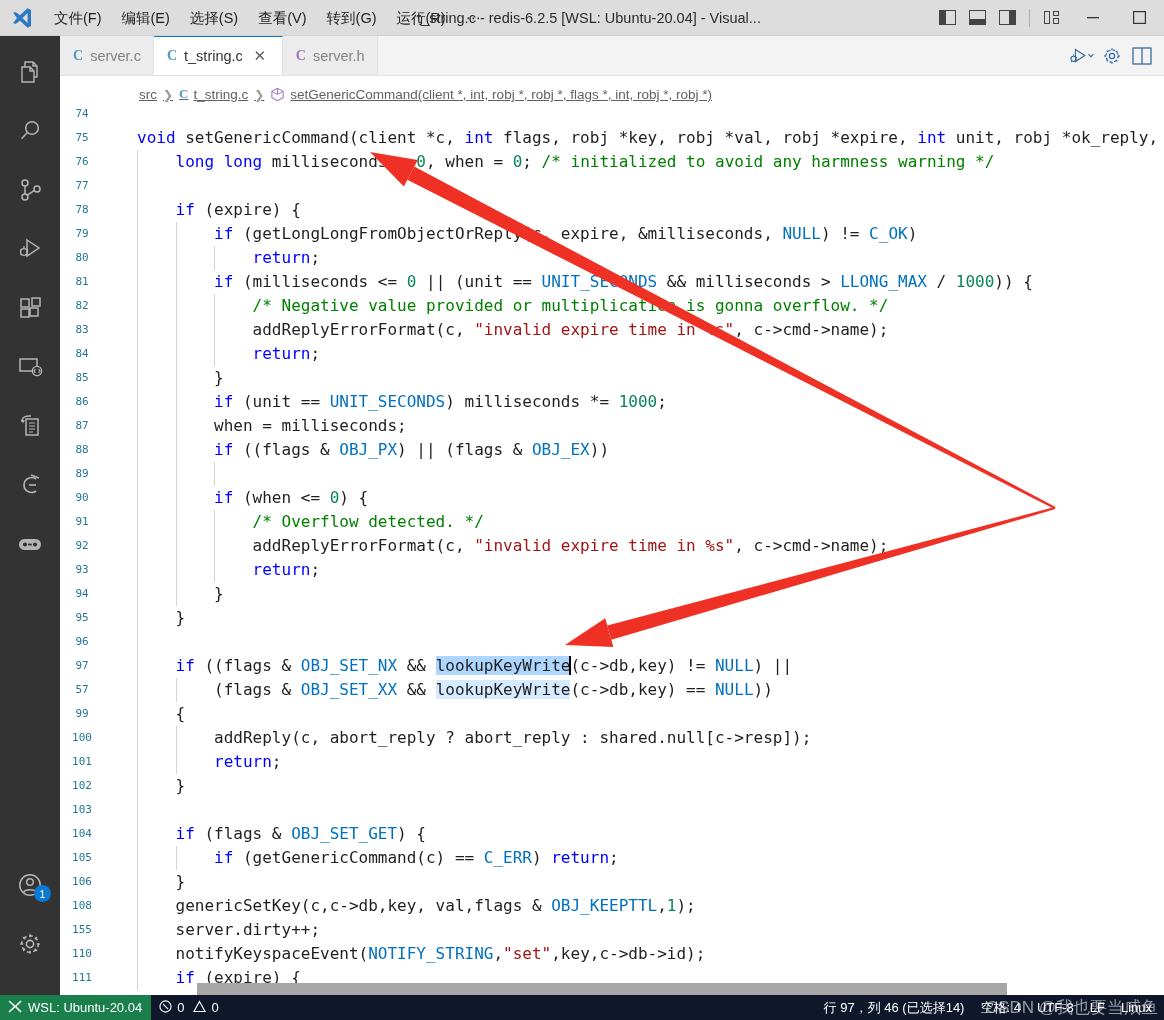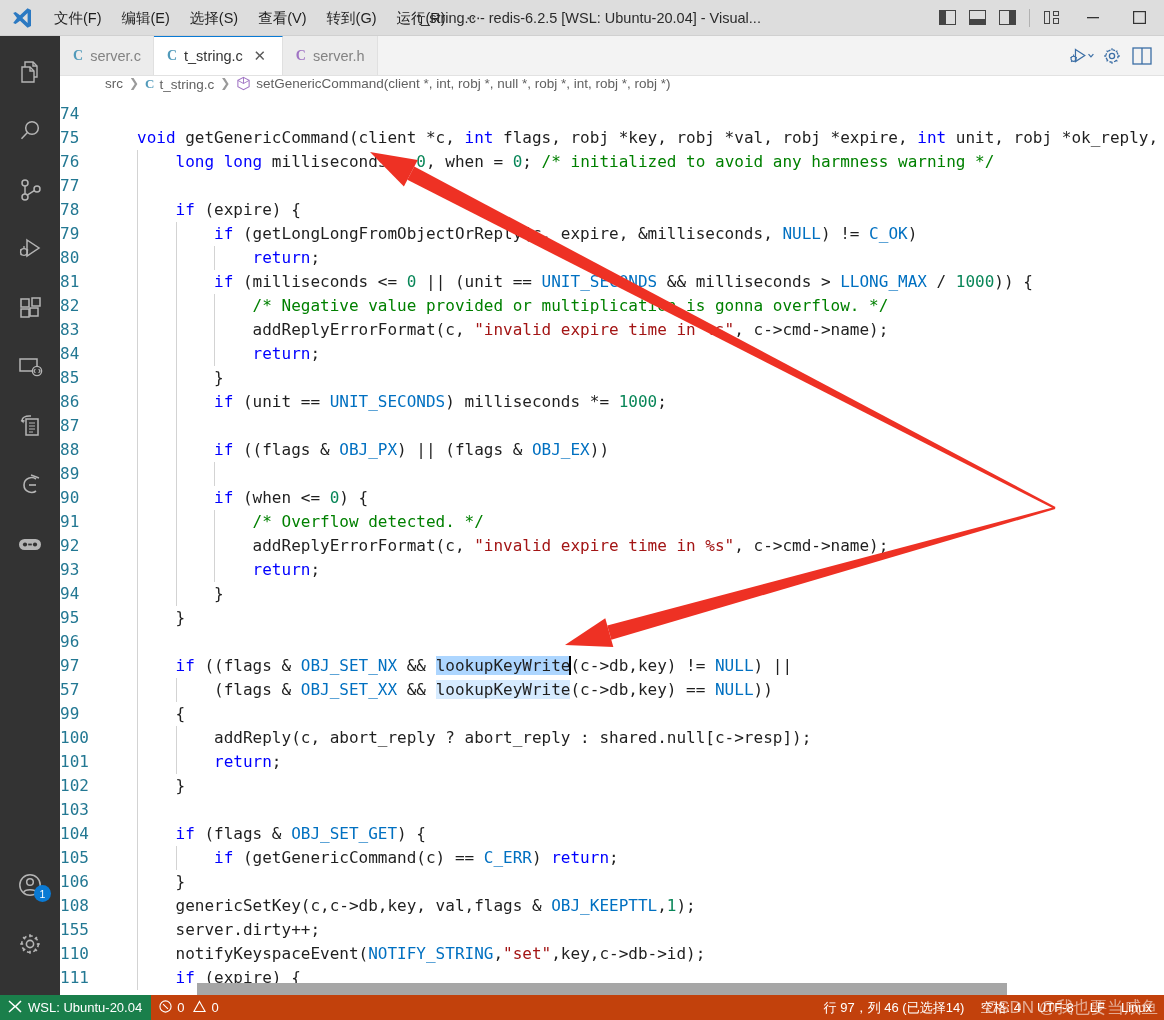--- a/index.html
+++ b/index.html
@@ -139,27 +139,28 @@
   }
   .tb-btn {
     width: 28px; height: 28px;
     display: flex; align-items: center; justify-content: center;
     cursor: default; position: relative;
   }
 
   
   .breadcrumb {
     height: 26px; min-height: 26px;
-    display: flex; align-items: flex-start;
-    padding-left: 45px;
+    display: flex; align-items: flex-end;
+    padding-left: 79px;
     font-size: 13.5px;
     color: #616161;
     background: #ffffff;
     white-space: nowrap;
     overflow: hidden;
+    text-decoration: underline;
   }
   .bc-item { display: flex; align-items: center; gap: 5px; cursor: default; }
   .bc-sep { margin: 0 6px; color: #9a9a9a; font-size: 12px; }
   .bc-icon { font-weight: bold; font-family: "Liberation Serif", serif; font-size: 13px; }
   .bc-icon.c-blue { color: #519aba; }
 
   
   .code-area {
     flex: 1; position: relative; min-height: 0;
     background: #ffffff;
@@ -172,24 +173,24 @@
     font-size: 16px;
     line-height: 24px;
   }
   .code-line {
     display: flex; align-items: flex-start;
     height: 24px;
     white-space: pre;
   }
   .ln {
     width: 66px; min-width: 66px;
-    text-align: left;
+    text-align: center;
     padding-right: 22px;
     color: #237893;
-    font-size: 16px;
+    font-size: 11px;
     user-select: none;
     font-family: "DejaVu Sans Mono", monospace;
   }
   .lc {
     position: relative;
     padding-left: 11px;
     color: #1f1f1f;
     flex: 1;
   }
   
@@ -233,21 +234,21 @@
     position: absolute;
     left: 0; top: 0;
     width: 1164px; height: 1020px;
     pointer-events: none;
     z-index: 50;
   }
 
   
   .statusbar {
     height: 25px; min-height: 25px;
-    background: #c2410c;
+    background: #0f172a;
     display: flex; align-items: center;
     color: #ffffff;
     font-size: 13px;
     position: relative;
   }
   .sb-remote {
     background: #1a7f4b;
     height: 25px;
     display: flex; align-items: center; gap: 6px;
     padding: 0 9px 0 8px;
@@ -488,40 +489,40 @@
           <span>t_string.c</span>
         </span>
         <span class="bc-sep">❯</span>
         <span class="bc-item">
           <span>
             <svg width="15" height="15" viewBox="0 0 16 16" style="vertical-align:-3px">
               <path d="M8 1.5 L14 4.7 V11.3 L8 14.5 L2 11.3 V4.7 Z" fill="none" stroke="#a074c4" stroke-width="1.1"></path>
               <path d="M8 1.5 V8 M8 8 L2 4.7 M8 8 L14 4.7" fill="none" stroke="#a074c4" stroke-width="1"></path>
             </svg>
           </span>
-          <span>setGenericCommand(client *, int, robj *, null *, robj *, int, robj *, robj *)</span>
+          <span>setGenericCommand(client *, int, robj *, robj *, flags *, int, robj *, robj *)</span>
         </span>
       </div>
 
       <div class="code-area">
         <div class="code-scroll" id="code-scroll">
             <div class="code-line"><div class="ln">74</div><div class="lc"></div></div>
-            <div class="code-line"><div class="ln">75</div><div class="lc"><span class="kw">void</span><span> getGenericCommand(client *c, </span><span class="kw">int</span><span> flags, robj *key, robj *val, robj *expire, </span><span class="kw">int</span><span> unit, robj *ok_reply,</span></div></div>
+            <div class="code-line"><div class="ln">75</div><div class="lc"><span class="kw">void</span><span> setGenericCommand(client *c, </span><span class="kw">int</span><span> flags, robj *key, robj *val, robj *expire, </span><span class="kw">int</span><span> unit, robj *ok_reply,</span></div></div>
             <div class="code-line"><div class="ln">76</div><div class="lc"><span class="ig" style="left: 11px;"></span><span>    </span><span class="kw">long long</span><span> milliseconds = </span><span class="nu">0</span><span>, when = </span><span class="nu">0</span><span>; </span><span class="cm">/* initialized to avoid any harmness warning */</span></div></div>
             <div class="code-line"><div class="ln">77</div><div class="lc"><span class="ig" style="left: 11px;"></span></div></div>
             <div class="code-line"><div class="ln">78</div><div class="lc"><span class="ig" style="left: 11px;"></span><span>    </span><span class="kw">if</span><span> (expire) {</span></div></div>
             <div class="code-line"><div class="ln">79</div><div class="lc"><span class="ig" style="left: 11px;"></span><span class="ig" style="left: 49.52px;"></span><span>        </span><span class="kw">if</span><span> (getLongLongFromObjectOrReply(c, expire, &amp;milliseconds, </span><span class="cn">NULL</span><span>) != </span><span class="cn">C_OK</span><span>)</span></div></div>
             <div class="code-line"><div class="ln">80</div><div class="lc"><span class="ig" style="left: 11px;"></span><span class="ig" style="left: 49.52px;"></span><span class="ig" style="left: 88.04px;"></span><span>            </span><span class="kw">return</span><span>;</span></div></div>
             <div class="code-line"><div class="ln">81</div><div class="lc"><span class="ig" style="left: 11px;"></span><span class="ig" style="left: 49.52px;"></span><span>        </span><span class="kw">if</span><span> (milliseconds &lt;= </span><span class="nu">0</span><span> || (unit == </span><span class="cn">UNIT_SECONDS</span><span> &amp;&amp; milliseconds &gt; </span><span class="cn">LLONG_MAX</span><span> / </span><span class="nu">1000</span><span>)) {</span></div></div>
             <div class="code-line"><div class="ln">82</div><div class="lc"><span class="ig" style="left: 11px;"></span><span class="ig" style="left: 49.52px;"></span><span class="ig" style="left: 88.04px;"></span><span>            </span><span class="cm">/* Negative value provided or multiplication is gonna overflow. */</span></div></div>
             <div class="code-line"><div class="ln">83</div><div class="lc"><span class="ig" style="left: 11px;"></span><span class="ig" style="left: 49.52px;"></span><span class="ig" style="left: 88.04px;"></span><span>            addReplyErrorFormat(c, </span><span class="st">"invalid expire time in %s"</span><span>, c-&gt;cmd-&gt;name);</span></div></div>
             <div class="code-line"><div class="ln">84</div><div class="lc"><span class="ig" style="left: 11px;"></span><span class="ig" style="left: 49.52px;"></span><span class="ig" style="left: 88.04px;"></span><span>            </span><span class="kw">return</span><span>;</span></div></div>
             <div class="code-line"><div class="ln">85</div><div class="lc"><span class="ig" style="left: 11px;"></span><span class="ig" style="left: 49.52px;"></span><span>        }</span></div></div>
             <div class="code-line"><div class="ln">86</div><div class="lc"><span class="ig" style="left: 11px;"></span><span class="ig" style="left: 49.52px;"></span><span>        </span><span class="kw">if</span><span> (unit == </span><span class="cn">UNIT_SECONDS</span><span>) milliseconds *= </span><span class="nu">1000</span><span>;</span></div></div>
-            <div class="code-line"><div class="ln">87</div><div class="lc"><span class="ig" style="left: 11px;"></span><span class="ig" style="left: 49.52px;"></span></div></div>
+            <div class="code-line"><div class="ln">87</div><div class="lc"><span class="ig" style="left: 11px;"></span><span class="ig" style="left: 49.52px;"></span><span>        when = milliseconds;</span></div></div>
             <div class="code-line"><div class="ln">88</div><div class="lc"><span class="ig" style="left: 11px;"></span><span class="ig" style="left: 49.52px;"></span><span>        </span><span class="kw">if</span><span> ((flags &amp; </span><span class="cn">OBJ_PX</span><span>) || (flags &amp; </span><span class="cn">OBJ_EX</span><span>))</span></div></div>
             <div class="code-line"><div class="ln">89</div><div class="lc"><span class="ig" style="left: 11px;"></span><span class="ig" style="left: 49.52px;"></span><span class="ig" style="left: 88.04px;"></span></div></div>
             <div class="code-line"><div class="ln">90</div><div class="lc"><span class="ig" style="left: 11px;"></span><span class="ig" style="left: 49.52px;"></span><span>        </span><span class="kw">if</span><span> (when &lt;= </span><span class="nu">0</span><span>) {</span></div></div>
             <div class="code-line"><div class="ln">91</div><div class="lc"><span class="ig" style="left: 11px;"></span><span class="ig" style="left: 49.52px;"></span><span class="ig" style="left: 88.04px;"></span><span>            </span><span class="cm">/* Overflow detected. */</span></div></div>
             <div class="code-line"><div class="ln">92</div><div class="lc"><span class="ig" style="left: 11px;"></span><span class="ig" style="left: 49.52px;"></span><span class="ig" style="left: 88.04px;"></span><span>            addReplyErrorFormat(c, </span><span class="st">"invalid expire time in %s"</span><span>, c-&gt;cmd-&gt;name);</span></div></div>
             <div class="code-line"><div class="ln">93</div><div class="lc"><span class="ig" style="left: 11px;"></span><span class="ig" style="left: 49.52px;"></span><span class="ig" style="left: 88.04px;"></span><span>            </span><span class="kw">return</span><span>;</span></div></div>
             <div class="code-line"><div class="ln">94</div><div class="lc"><span class="ig" style="left: 11px;"></span><span class="ig" style="left: 49.52px;"></span><span>        }</span></div></div>
             <div class="code-line"><div class="ln">95</div><div class="lc"><span class="ig" style="left: 11px;"></span><span>    }</span></div></div>
             <div class="code-line"><div class="ln">96</div><div class="lc"><span class="ig" style="left: 11px;"></span></div></div>
             <div class="code-line"><div class="ln">97</div><div class="lc"><span class="ig" style="left: 11px;"></span><span>    </span><span class="kw">if</span><span> ((flags &amp; </span><span class="cn">OBJ_SET_NX</span><span> &amp;&amp; </span><span class="sel">lookupKeyWrite</span><span class="cursor"></span><span>(c-&gt;db,key) != </span><span class="cn">NULL</span><span>) ||</span></div></div>

